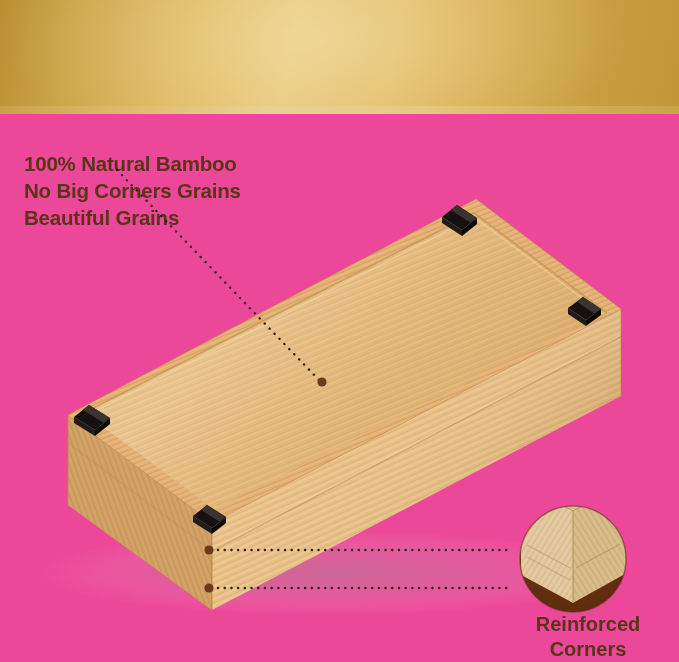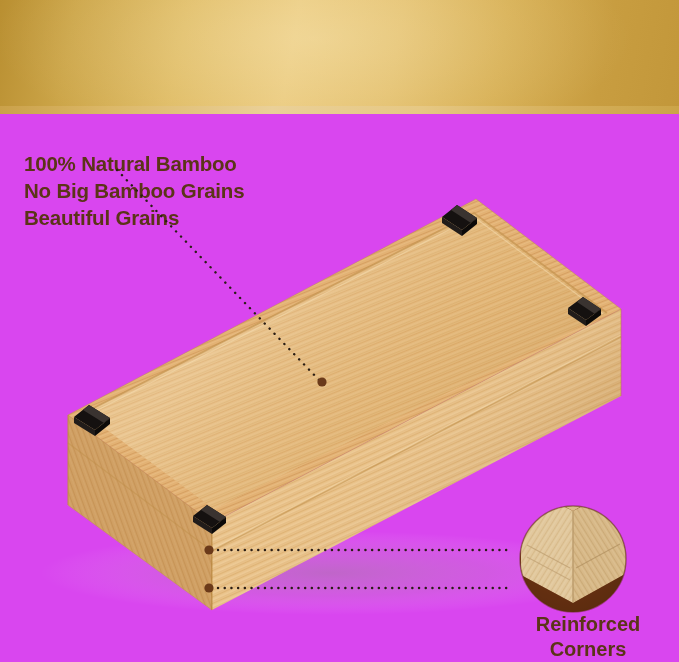--- a/index.html
+++ b/index.html
@@ -9,21 +9,21 @@
     background: #ffffff;
   }
   body {
     font-family: "Liberation Sans", sans-serif;
   }
   #page {
     position: relative;
     width: 679px;
     height: 662px;
     overflow: hidden;
-    background: #d946ef;
+    background: #ec4899;
   }
 
   
   .banner {
     position: absolute;
     left: 0;
     top: 0;
     width: 679px;
     height: 113px;
     background: linear-gradient(100deg,
@@ -148,21 +148,21 @@
     <div class="banner-sheen"></div>
   </div>
   <div class="banner-bottom-edge"></div>
 
   <div class="banner-title">Solid Construction - Durable</div>
 
   <div class="banner-subtitle">Each Box Comes with 4 Anti-Skid Silicone Feet</div>
 
   <div class="feature-callout">
     <div>100% Natural Bamboo</div>
-    <div>No Big Bamboo Grains</div>
+    <div>No Big Corners Grains</div>
     <div>Beautiful Grains</div>
   </div>
 
   <div id="product-stage">
     <svg width="679" height="549" viewBox="0 0 679 549" xmlns="http://www.w3.org/2000/svg">
       <defs>
 
         <pattern id="grainLid" width="6" height="6" patternUnits="userSpaceOnUse" patternTransform="rotate(-22)">
           <rect width="6" height="6" fill="#e7bd80"></rect>
           <rect width="6" height="1.1" y="0" fill="#dcab68" opacity="0.75"></rect>

